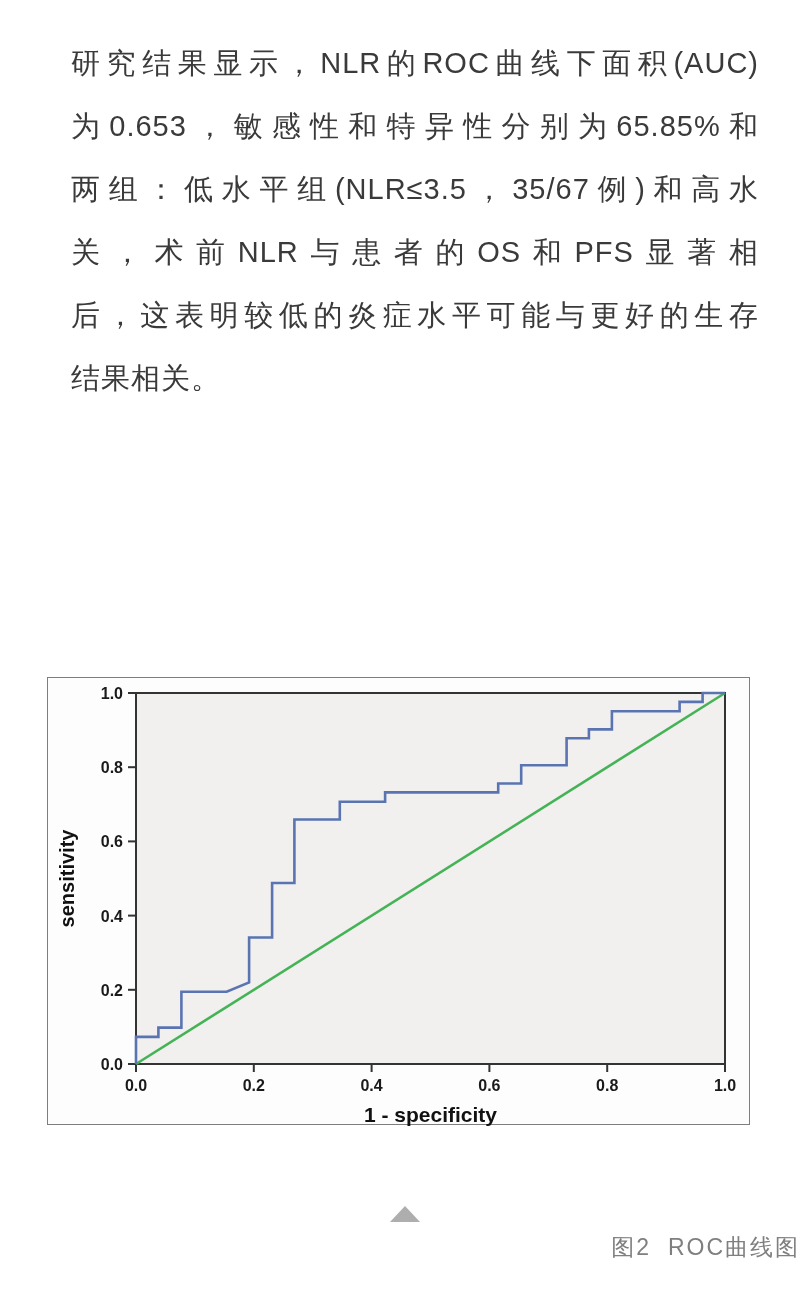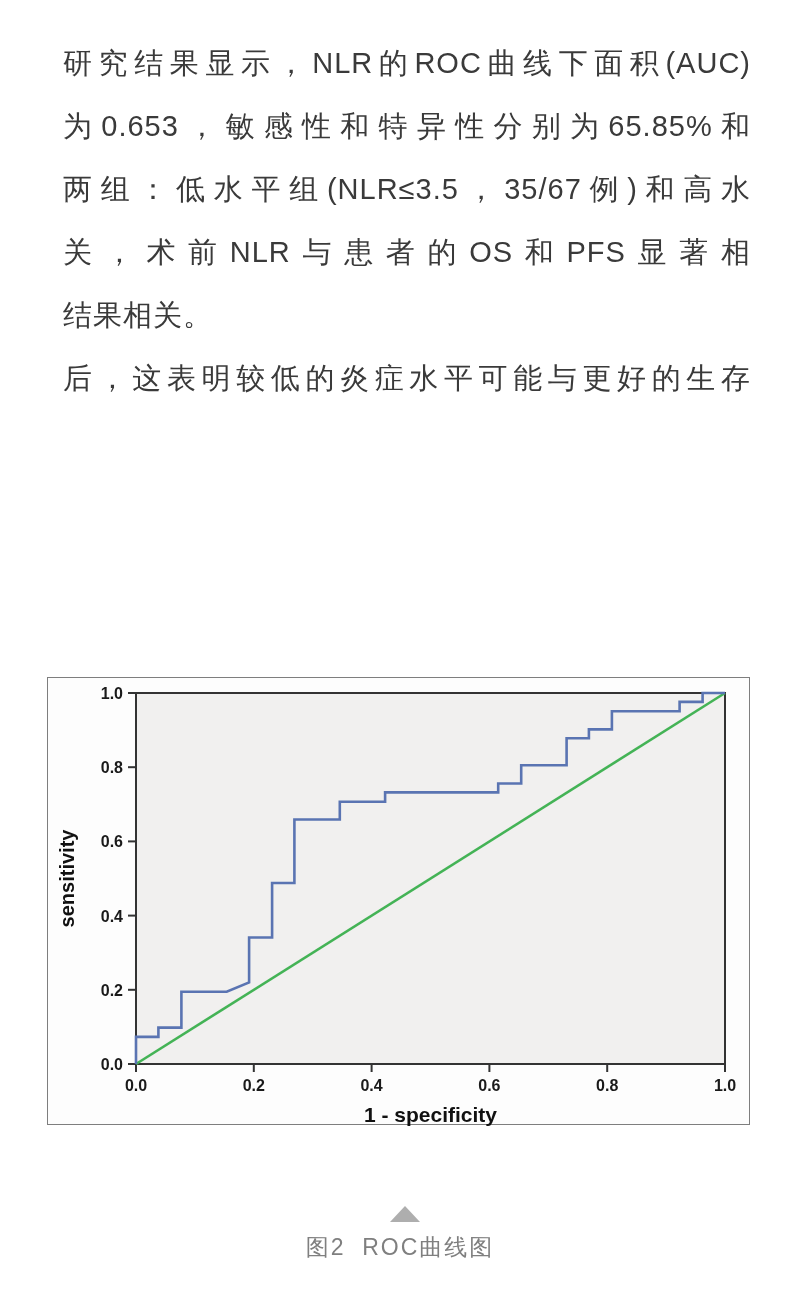--- a/index.html
+++ b/index.html
@@ -9,21 +9,21 @@
   }
   body {
     width: 800px;
     height: 1301px;
     position: relative;
     font-family: "Liberation Sans", "DejaVu Sans", sans-serif;
     overflow: hidden;
   }
   .paragraph {
     position: absolute;
-    left: 63px;
+    left: 71px;
     top: 32px;
     width: 688px;
     color: #3a3a3a;
   }
   .para-line {
     font-size: 29px;
     height: 63px;
     line-height: 63px;
     letter-spacing: 1px;
     text-align: justify;
@@ -56,37 +56,37 @@
     height: 0;
     border-left: 15px solid transparent;
     border-right: 15px solid transparent;
     border-bottom: 16px solid #aeaeae;
   }
   .figure-caption {
     position: absolute;
     left: 0;
     top: 1232px;
     width: 800px;
-    text-align: center;
+    text-align: right;
     font-size: 23px;
     color: #7f7f7f;
     letter-spacing: 2px;
     white-space: pre;
   }
 </style>
 </head>
 <body>
 
 <div class="paragraph">
     <div class="para-line">研究结果显示，NLR的ROC曲线下面积(AUC)</div>
     <div class="para-line">为0.653，敏感性和特异性分别为65.85%和</div>
     <div class="para-line">两组：低水平组(NLR≤3.5，35/67例)和高水</div>
     <div class="para-line">关，术前NLR与患者的OS和PFS显著相</div>
+    <div class="para-line">后，这表明较低的炎症水平可能与更好的生存</div>
     <div class="para-line last-line">结果相关。</div>
-    <div class="para-line">后，这表明较低的炎症水平可能与更好的生存</div>
   </div>
 
 <div class="figure-box">
   <svg id="chart-svg" width="703" height="448" viewBox="0 0 703 448">
       <rect x="88" y="15" width="589" height="371" fill="#f1f0ef" stroke="#333333" stroke-width="2"></rect>
       <line x1="88" y1="386" x2="88" y2="394" stroke="#333333" stroke-width="2"></line>
       <text x="88" y="413" text-anchor="middle" fill="#1a1a1a" font-size="16" font-weight="bold">0.0</text>
       <line x1="205.8" y1="386" x2="205.8" y2="394" stroke="#333333" stroke-width="2"></line>
       <text x="205.8" y="413" text-anchor="middle" fill="#1a1a1a" font-size="16" font-weight="bold">0.2</text>
       <line x1="323.6" y1="386" x2="323.6" y2="394" stroke="#333333" stroke-width="2"></line>

